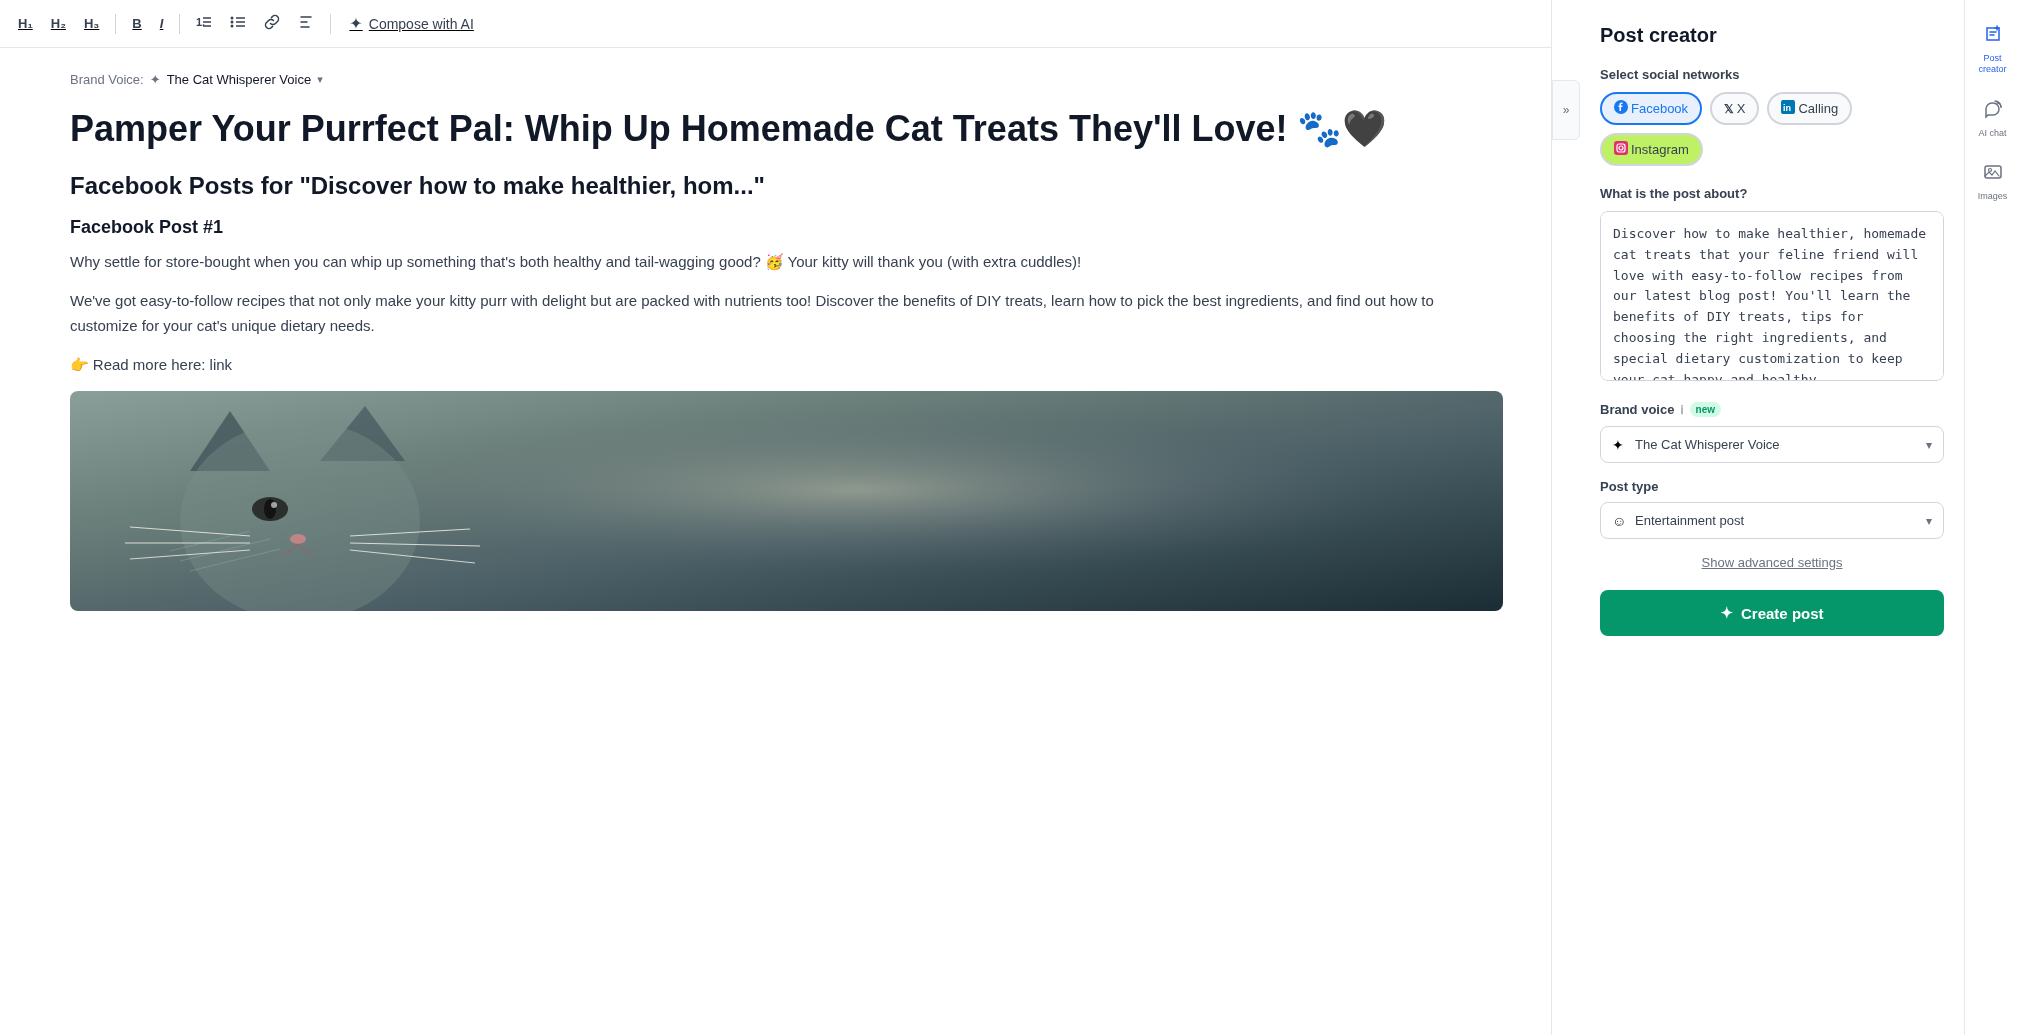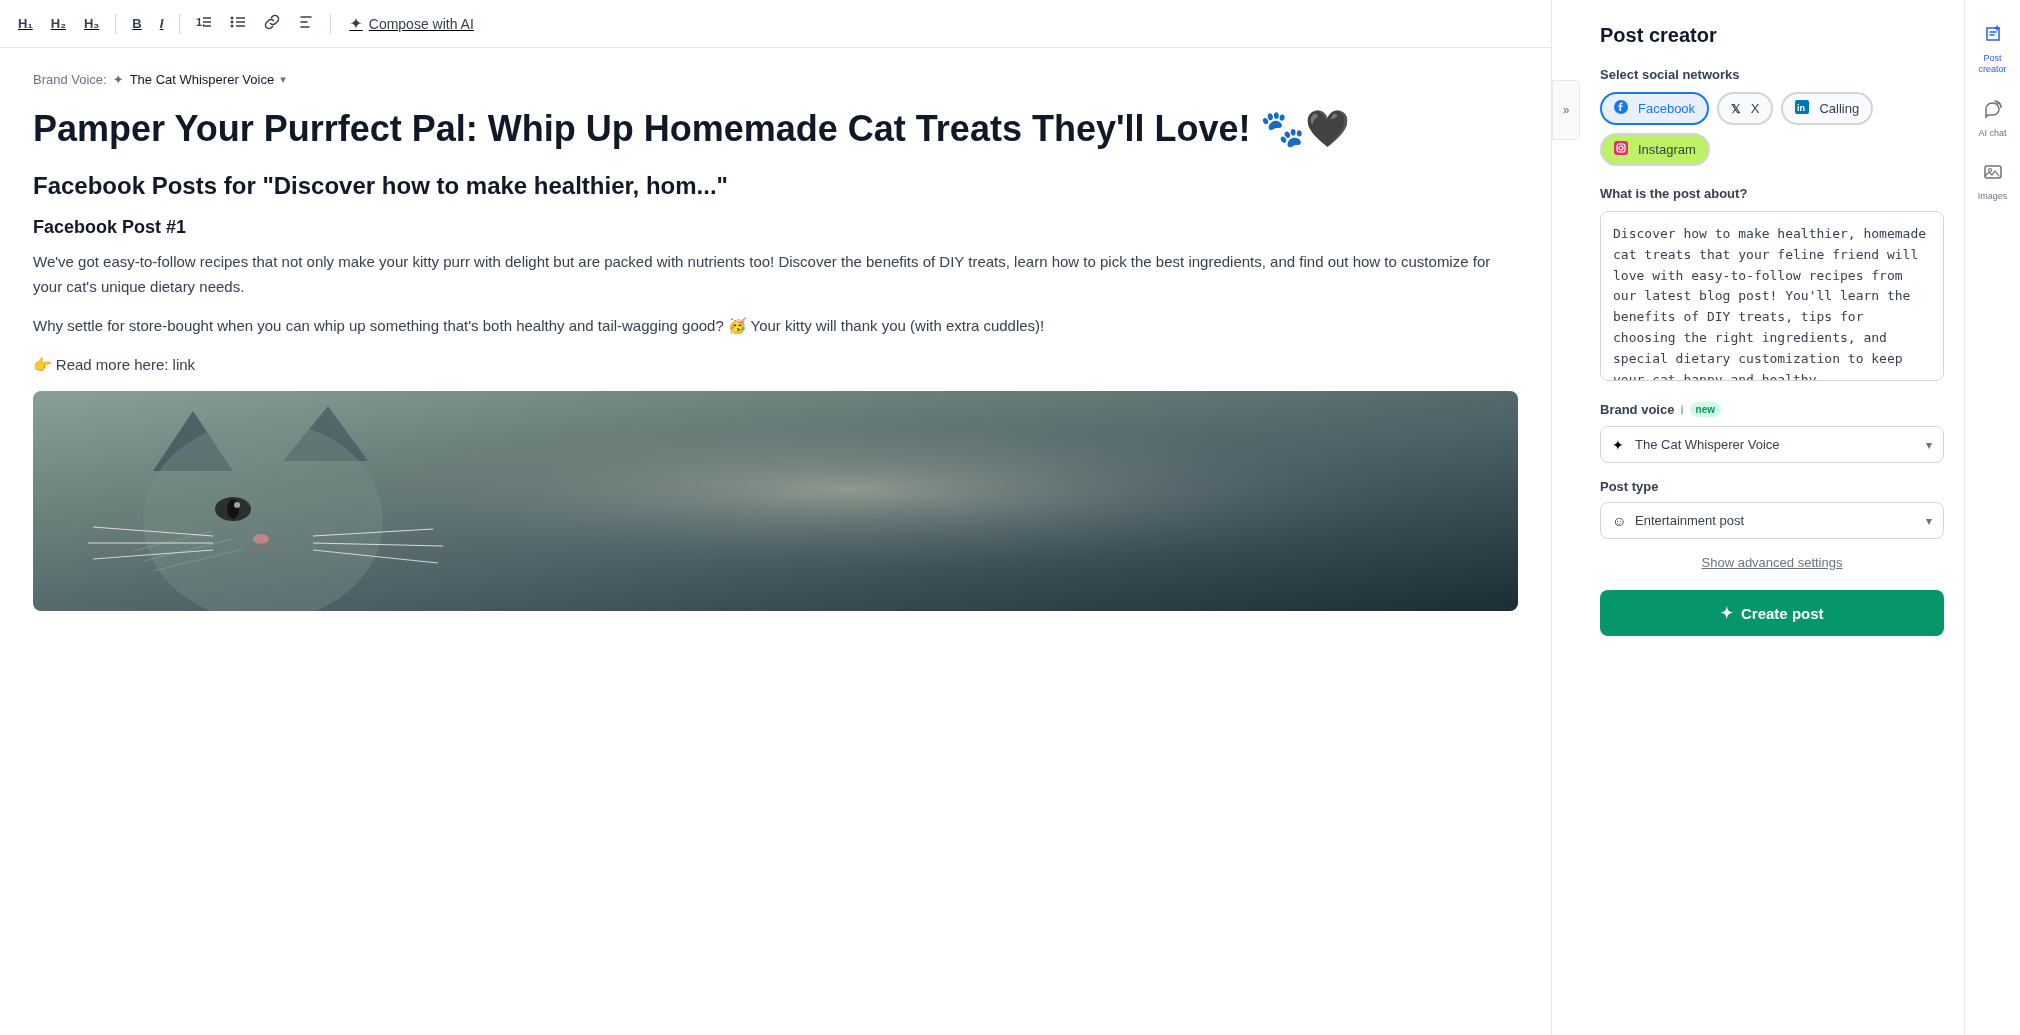--- a/index.html
+++ b/index.html
@@ -51,21 +51,22 @@
       font-size: 14px;
       padding: 4px 8px;
       border-radius: 4px;
     }
     .compose-ai-icon { font-size: 16px; }
 
     
     .editor-content {
       flex: 1;
       overflow-y: auto;
-      padding: 24px 33px;
+      padding: 24px 48px;
+      margin-left: 22px;
     }
 
     .brand-voice-bar {
       display: flex;
       align-items: center;
       gap: 6px;
       font-size: 13px;
       color: #6b7280;
       margin-bottom: 20px;
     }
@@ -153,21 +154,21 @@
 
     .social-networks {
       display: flex;
       gap: 8px;
       flex-wrap: wrap;
       margin-bottom: 20px;
     }
     .social-chip {
       display: flex;
       align-items: center;
-      gap: 10px;
+      gap: 3px;
       padding: 6px 12px;
       border-radius: 20px;
       font-size: 13px;
       font-weight: 500;
       cursor: pointer;
       border: 2px solid transparent;
     }
     .social-chip.facebook {
       background: #e8f0fe;
       color: #1877f2;
@@ -389,22 +390,22 @@
       <span class="bv-name">The Cat Whisperer Voice</span>
       <span class="chevron">▾</span>
     </div>
 
     <h1 class="post-title">Pamper Your Purrfect Pal: Whip Up Homemade Cat Treats They'll Love! 🐾🖤</h1>
 
     <h2 class="post-subtitle">Facebook Posts for "Discover how to make healthier, hom..."</h2>
 
     <h3 class="post-number">Facebook Post #1</h3>
 
+    <p class="post-body-p">Why settle for store-bought when you can whip up something that's both healthy and tail-wagging good? 🥳 Your kitty will thank you (with extra cuddles)!</p>
     <p class="post-body-p">We've got easy-to-follow recipes that not only make your kitty purr with delight but are packed with nutrients too! Discover the benefits of DIY treats, learn how to pick the best ingredients, and find out how to customize for your cat's unique dietary needs.</p>
-    <p class="post-body-p">Why settle for store-bought when you can whip up something that's both healthy and tail-wagging good? 🥳 Your kitty will thank you (with extra cuddles)!</p>
     <p class="post-body-p">👉 Read more here: link</p>
 
     <div class="cat-image-svg">
       <svg width="100%" height="220" xmlns="http://www.w3.org/2000/svg">
         <defs>
           <linearGradient id="catGrad" x1="0%" y1="0%" x2="100%" y2="100%">
             <stop offset="0%" style="stop-color:#8a9e9a;stop-opacity:1"></stop>
             <stop offset="30%" style="stop-color:#6b7f7a;stop-opacity:1"></stop>
             <stop offset="60%" style="stop-color:#4a5e66;stop-opacity:1"></stop>
             <stop offset="100%" style="stop-color:#1a2d35;stop-opacity:1"></stop>

